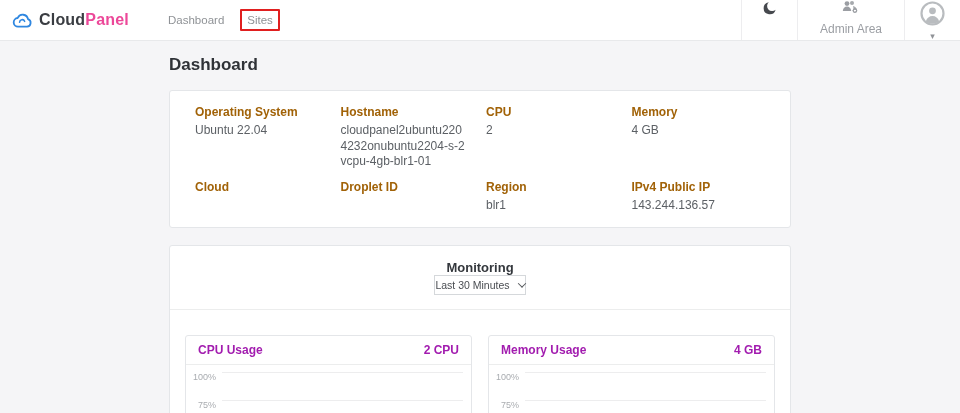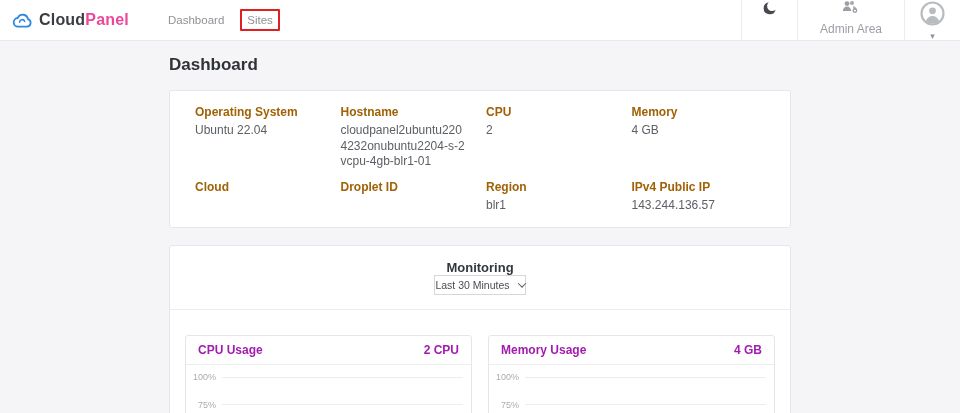--- a/index.html
+++ b/index.html
@@ -46,21 +46,21 @@
             font-size:10.5px; color:#4a4d52; cursor:pointer; }
   .chev { width:6px; height:6px; border-right:1.5px solid #55585c; border-bottom:1.5px solid #55585c;
           transform:rotate(45deg) translate(-1px,-1px); }
 
   .mon-body { padding:25px 15px 30px; display:flex; gap:16px; }
   .chart-card { flex:1; border:1px solid #e4e6e9; border-radius:3px; background:#fff; }
   .chart-header { display:flex; justify-content:space-between; align-items:center;
                   padding:7px 12px; border-bottom:1px solid #eceded; }
   .chart-title, .chart-cap { font-size:12px; font-weight:700; color:#a21caf; }
   .chart-plot { position:relative; height:130px; }
-  .tick { position:absolute; left:0; right:0; height:10px; display:flex; align-items:center; }
+  .tick { position:absolute; left:0; right:0; height:10px; display:flex; }
   .tick-label { width:36px; text-align:right; font-size:9px; color:#a9acb0; padding-right:6px; }
   .tick-line { flex:1; height:1px; background:#ededee; margin-right:8px; }
 </style>
 </head>
 <body>
 
 <header class="navbar">
   <div class="brand">
     <span style="display:flex;">
       <svg width="21" height="17" viewBox="0 0 21 17">

